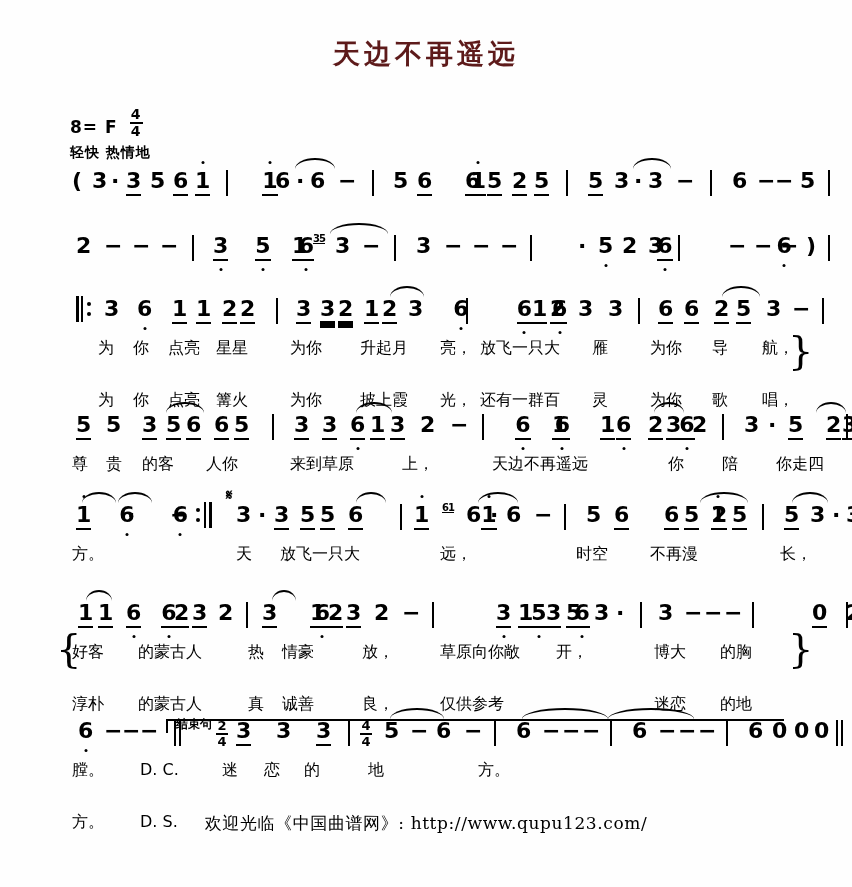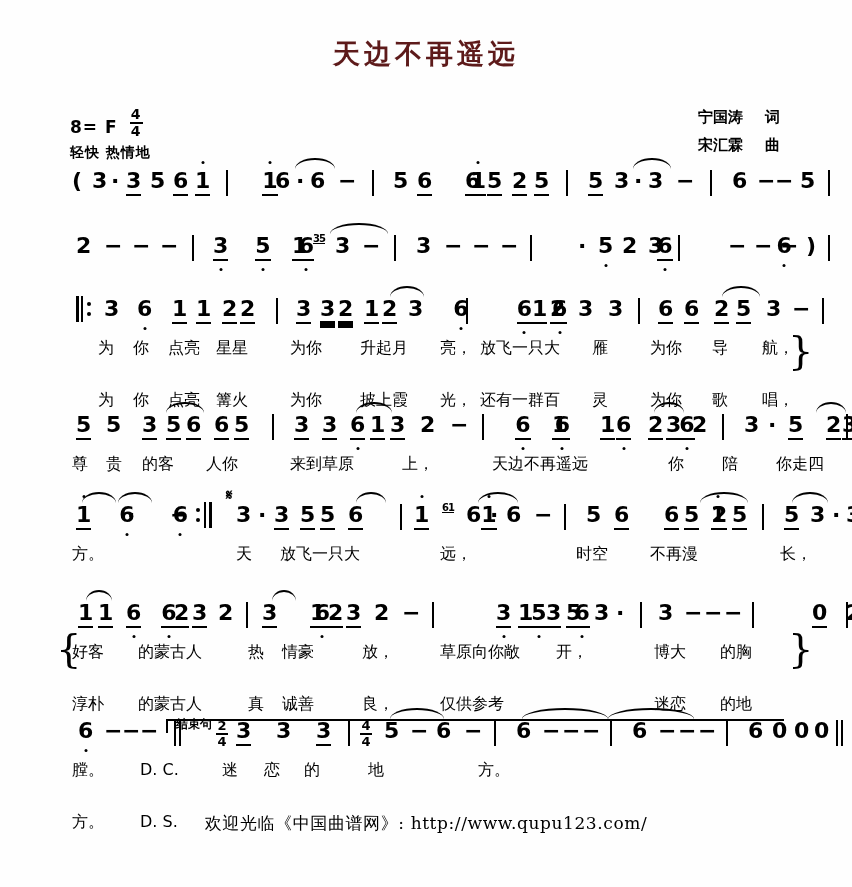--- a/index.html
+++ b/index.html
@@ -107,28 +107,20 @@
     <span>8= F</span>
     <span class="frac">
       <b>4</b>
       <span class="bar"></span>
       <b>4</b>
     </span>
   </div>
 
   <div class="tempo">轻快 热情地</div>
 
-  <div class="credits">
-    <div>
-      <span>宁国涛</span><span class="role">词</span>
-    </div>
-    <div>
-      <span>宋汇霖</span><span class="role">曲</span>
-    </div>
-  </div>
 
   <div id="music">
       <div class="row" style="top: 168px;">
         <div class="notes"><span class="n" style="left: 72px;">(</span><span class="n" style="left: 92px;">3</span><span class="n" style="left: 111px;">·</span><span class="n under1" style="left: 126px;">3</span><span class="n" style="left: 150px;">5</span><span class="n under1" style="left: 173px;">6</span><span class="n under1 dothigh" style="left: 195px;">1</span><div class="barline" style="left: 226px;"></div><span class="n under1 dothigh" style="left: 247px;">1</span><span class="n" style="left: 275px;">6</span><span class="n" style="left: 296px;">·</span><span class="n" style="left: 310px;">6</span><span class="n" style="left: 338px;">−</span><div class="barline" style="left: 372px;"></div><span class="n" style="left: 393px;">5</span><span class="n under1" style="left: 417px;">6</span><span class="n under1 dothigh" style="left: 440px;">1</span><span class="n under1" style="left: 465px;">6</span><span class="n under1" style="left: 487px;">5</span><span class="n under1" style="left: 512px;">2</span><span class="n under1" style="left: 534px;">5</span><div class="barline" style="left: 566px;"></div><span class="n under1" style="left: 588px;">5</span><span class="n" style="left: 614px;">3</span><span class="n" style="left: 634px;">·</span><span class="n" style="left: 648px;">3</span><span class="n" style="left: 676px;">−</span><div class="barline" style="left: 710px;"></div><span class="n" style="left: 732px;">6</span><span class="n" style="left: 757px;">−</span><span class="n" style="left: 775px;">−</span><span class="n" style="left: 800px;">5</span><div class="barline" style="left: 828px;"></div><div class="tie" style="left: 295px; width: 40px; top: -10px;"></div><div class="tie" style="left: 633px; width: 38px; top: -10px;"></div></div>
       </div>
       <div class="row" style="top: 233px;">
         <div class="notes"><span class="n" style="left: 76px;">2</span><span class="n" style="left: 104px;">−</span><span class="n" style="left: 132px;">−</span><span class="n" style="left: 160px;">−</span><div class="barline" style="left: 192px;"></div><span class="n under1 dotlow u" style="left: 213px;">3</span><span class="n under1 dotlow u" style="left: 240px;">5</span><span class="n under1 dotlow u" style="left: 268px;">6</span><span class="n under1" style="left: 292px;">1</span><div class="grace" style="left: 313px; top: 0px;">35<span class="gb"></span></div><span class="n" style="left: 335px;">3</span><span class="n" style="left: 362px;">−</span><div class="barline" style="left: 394px;"></div><span class="n" style="left: 416px;">3</span><span class="n" style="left: 444px;">−</span><span class="n" style="left: 472px;">−</span><span class="n" style="left: 500px;">−</span><div class="barline" style="left: 530px;"></div><span class="n dotlow" style="left: 552px;">5</span><span class="n" style="left: 578px;">·</span><span class="n under1 dotlow u" style="left: 596px;">6</span><span class="n" style="left: 622px;">2</span><span class="n" style="left: 648px;">3</span><div class="barline" style="left: 678px;"></div><span class="n dotlow" style="left: 700px;">6</span><span class="n" style="left: 728px;">−</span><span class="n" style="left: 754px;">−</span><span class="n" style="left: 780px;">−</span><span class="n" style="left: 806px;">)</span><div class="barline" style="left: 828px;"></div><div class="tie" style="left: 330px; width: 58px; top: -10px;"></div></div>
       </div>
       <div class="row" style="top: 296px;">
         <div class="notes"><div class="repstart" style="left: 76px; width: 18px;">

